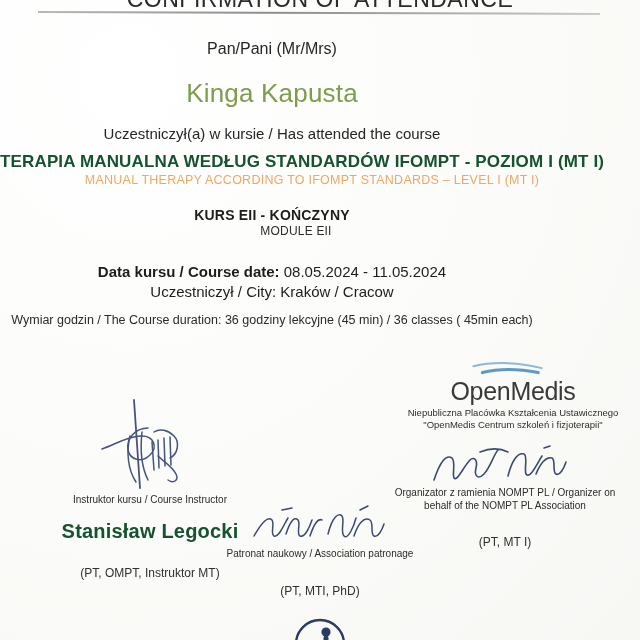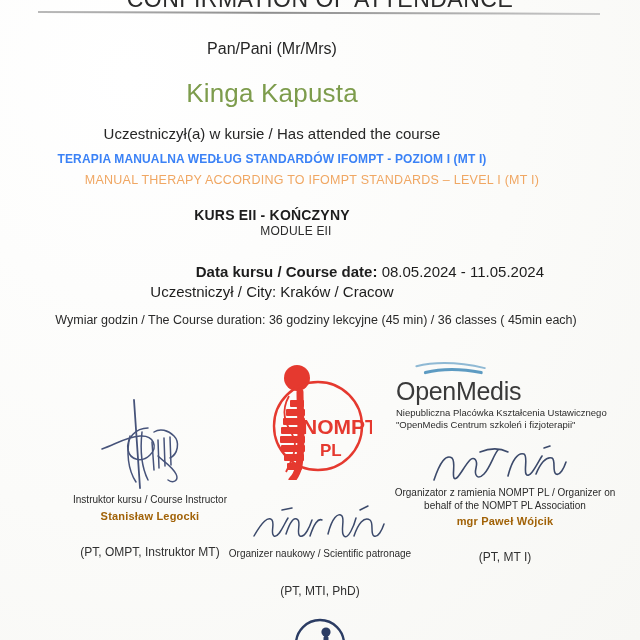--- a/index.html
+++ b/index.html
@@ -68,23 +68,23 @@
     top: 78px;
     font-size: 26px;
     color: #7d9c4c;
     letter-spacing: 0.2px;
   }
 
   .attended { top: 125px; font-size: 15px; color: #262626; }
 
   .course-pl {
     top: 152px;
-    font-size: 12px;
+    font-size: 17px;
     font-weight: bold;
-    color: #3b82f6;
+    color: #14532d;
     letter-spacing: 0.15px;
   }
   .course-en {
     top: 173px;
     font-size: 12.5px;
     color: #f0a763;
     letter-spacing: 0.25px;
     padding-left: 40px;
   }
 
@@ -96,39 +96,40 @@
     letter-spacing: 0.2px;
   }
   .module-en {
     top: 224px;
     font-size: 12px;
     color: #2b2b2b;
     letter-spacing: 0.2px;
     padding-left: 24px;
   }
 
-  .course-date { top: 263px; font-size: 15px; color: #1d1d1d; text-align: right; }
+  .course-date { top: 263px; font-size: 15px; color: #1d1d1d; }
   .course-date b { font-weight: bold; }
   .course-city { top: 283px; font-size: 15px; color: #1d1d1d; }
-  .course-duration { top: 313px; font-size: 12.5px; color: #2a2a2a; padding-left: 44px; }
+  .course-duration { top: 313px; font-size: 12.5px; color: #2a2a2a; }
 
   
   .nompt-logo {
     position: absolute;
     left: 256px;
     top: 362px;
     width: 116px;
     height: 118px;
   }
   .openmedis-logo {
     position: absolute;
     left: 396px;
     top: 360px;
     width: 234px;
     height: 78px;
+    text-align: center;
   }
   .om-swoosh { height: 18px; }
   .om-word {
     font-size: 25px;
     color: #3a3a3a;
     letter-spacing: -0.3px;
     line-height: 26px;
     font-family: "Liberation Sans", sans-serif;
   }
   .om-sub {
@@ -142,24 +143,24 @@
   .sig-block {
     position: absolute;
     text-align: center;
   }
   .sig-role {
     font-size: 10px;
     color: #2b2b2b;
     line-height: 12.5px;
   }
   .sig-name {
-    font-size: 11px;
+    font-size: 20px;
     font-weight: bold;
-    color: #a16207;
-    margin-top: 3px;
+    color: #14532d;
+    margin-top: 13px;
     letter-spacing: 0.2px;
   }
   .sig-cred {
     font-size: 12px;
     color: #303030;
     margin-top: 23px;
   }
   .sig-ink {
     position: absolute;
   }
@@ -197,40 +198,20 @@
 
   <div class="row module-pl">KURS EII - KOŃCZYNY</div>
   <div class="row module-en">MODULE EII</div>
 
   <div class="row course-date">
     <b>Data kursu / Course date:</b><span> </span><span>08.05.2024 - 11.05.2024</span>
   </div>
   <div class="row course-city">Uczestniczył / City: Kraków / Cracow</div>
   <div class="row course-duration">Wymiar godzin / The Course duration: 36 godziny lekcyjne (45 min) / 36 classes ( 45min each)</div>
 
-  <div class="nompt-logo">
-    <svg viewBox="0 0 116 118" width="116" height="118">
-      <circle cx="41" cy="16" r="13" fill="#e5392f"></circle>
-      <circle cx="62" cy="64" r="44" fill="none" stroke="#e5392f" stroke-width="2.4"></circle>
-      <g fill="#e5392f">
-        <rect x="34" y="38" width="14" height="7" rx="1"></rect>
-        <rect x="30" y="47" width="19" height="7" rx="1"></rect>
-        <rect x="27" y="56" width="22" height="7" rx="1"></rect>
-        <rect x="25" y="65" width="24" height="7" rx="1"></rect>
-        <rect x="24" y="74" width="25" height="7" rx="1"></rect>
-        <rect x="25" y="83" width="24" height="7" rx="1"></rect>
-        <rect x="28" y="92" width="20" height="7" rx="1"></rect>
-        <rect x="31" y="101" width="15" height="7" rx="1"></rect>
-      </g>
-      <path d="M44 30 C44 52 47 78 43 104 C41 112 38 116 36 118" fill="none" stroke="#e5392f" stroke-width="7" stroke-linecap="round"></path>
-      <path d="M33 34 C24 50 30 62 36 72 C43 84 36 98 30 110" fill="none" stroke="#e5392f" stroke-width="1.8"></path>
-      <text x="46" y="72" font-family="&quot;Liberation Sans&quot;, sans-serif" font-size="21" font-weight="bold" fill="#e5392f">NOMPT</text>
-      <text x="64" y="94" font-family="&quot;Liberation Sans&quot;, sans-serif" font-size="17" font-weight="bold" fill="#e5392f">PL</text>
-    </svg>
-  </div>
 
   <div class="openmedis-logo">
     <div class="om-swoosh">
       <svg viewBox="0 0 120 20" width="120" height="18">
         <path d="M16 7 C40 1 66 3 92 9" fill="none" stroke="#8fb9d4" stroke-width="2.2" stroke-linecap="round"></path>
         <path d="M26 14 C46 9 68 10 88 14" fill="none" stroke="#5d9bc2" stroke-width="3.4" stroke-linecap="round"></path>
       </svg>
     </div>
     <div class="om-word">OpenMedis</div>
     <div class="om-sub">
@@ -272,40 +253,39 @@
         <path d="M120 8 L126 6"></path>
       </g>
     </svg>
   </div>
 
   <div class="sig-block block-organizer">
     <div class="sig-role">
       <div>Organizator z ramienia NOMPT PL / Organizer on</div>
       <div>behalf of the NOMPT PL Association</div>
     </div>
-    <div class="sig-name">mgr Paweł Wójcik</div>
     <div class="sig-cred">(PT, MT I)</div>
   </div>
 
   <div class="sig-ink" style="left:248px; top:502px;">
     <svg viewBox="0 0 140 46" width="140" height="46">
       <g fill="none" stroke="#3c4a6b" stroke-width="1.5" stroke-linecap="round">
         <path d="M6 34 C14 20 20 14 24 18 C27 22 22 32 26 34 C31 36 36 22 40 16"></path>
         <path d="M38 32 C42 20 46 14 50 18 C53 22 48 32 52 34 C57 36 62 24 64 18"></path>
         <path d="M34 8 L44 6"></path>
         <path d="M62 34 C66 22 70 16 74 18"></path>
         <path d="M80 32 C84 16 90 10 94 14 C97 18 92 30 96 34 C100 38 106 24 108 16"></path>
         <path d="M106 34 C110 22 116 14 122 18 C126 21 122 32 126 34 C130 36 134 28 136 22"></path>
         <path d="M112 8 L120 4"></path>
       </g>
     </svg>
   </div>
 
   <div class="sig-block block-patronage">
-    <div class="sig-role">Organizer naukowy / Scientific patronage</div>
+    <div class="sig-role">Patronat naukowy / Association patronage</div>
     <div class="sig-cred">(PT, MTI, PhD)</div>
   </div>
 
   <div class="bottom-mark">
     <svg viewBox="0 0 64 64" width="64" height="64">
       <circle cx="32" cy="32" r="24" fill="none" stroke="#2b3c63" stroke-width="2.4"></circle>
       <circle cx="38" cy="20" r="4.6" fill="#2b3c63"></circle>
       <path d="M38 26 C38 36 38 44 37 52" stroke="#2b3c63" stroke-width="5" fill="none" stroke-linecap="round"></path>
       <path d="M37 30 L12 36" stroke="#2b3c63" stroke-width="4.5" fill="none" stroke-linecap="round"></path>
     </svg>

